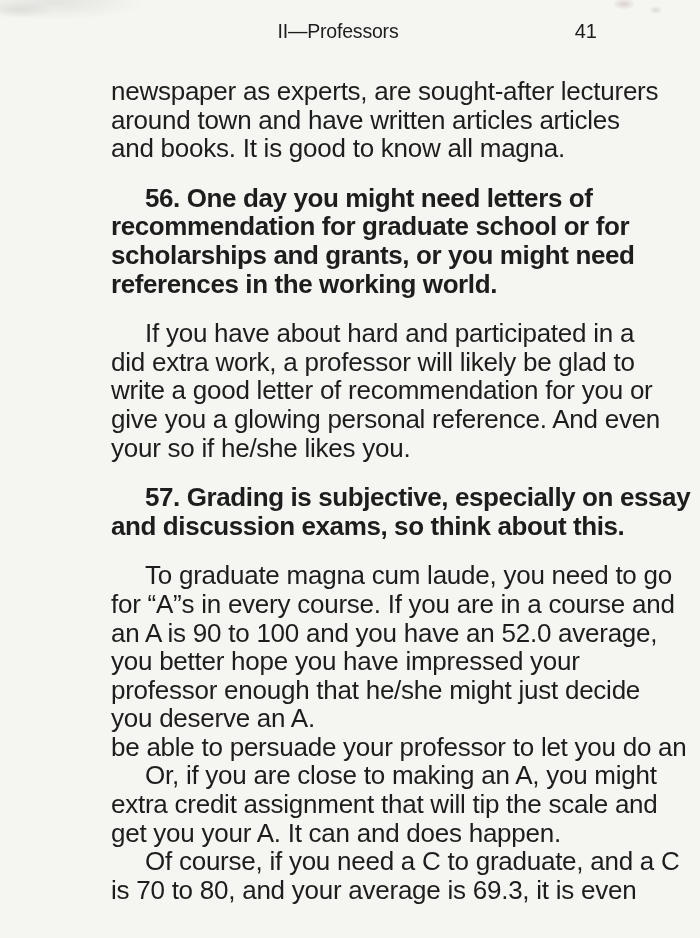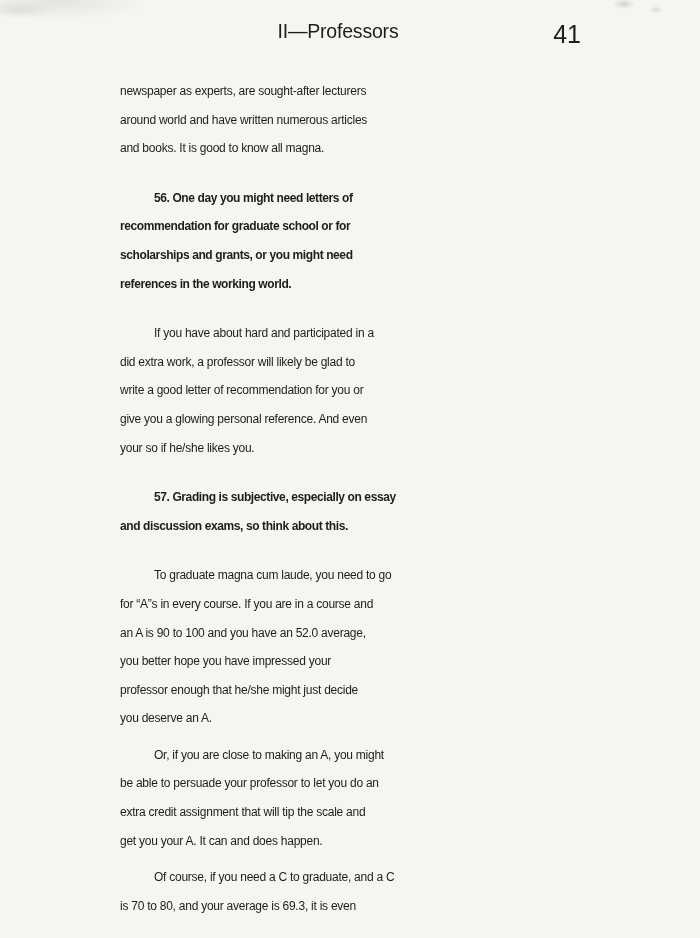--- a/index.html
+++ b/index.html
@@ -35,53 +35,53 @@
     top: 20px;
     left: 0;
     width: 676px;
     text-align: center;
     font-size: 19.5px;
     letter-spacing: -0.2px;
   }
   .page-number {
     position: absolute;
     top: 20px;
-    right: 119px;
-    font-size: 25px;
+    right: 103px;
+    font-size: 20px;
   }
   .text-column {
     position: absolute;
-    left: 120px;
+    left: 111px;
     top: 77px;
     width: 492px;
-    font-size: 12px;
+    font-size: 26px;
     line-height: 28.6px;
     letter-spacing: -0.25px;
   }
   .block { margin: 0; }
   .block.gap { margin-top: 21px; }
   .block.heading {
     font-weight: bold;
     letter-spacing: -0.4px;
   }
   .line { white-space: nowrap; }
-  .line.indent { padding-left: 34px; margin-top: 8px; }
+  .line.indent { padding-left: 34px; }
 </style>
 </head>
 <body>
 
 <div class="page">
   <div>
     <span class="running-title">II—Professors</span>
     <span class="page-number">41</span>
   </div>
   <div class="text-column">
       <div class="block paragraph">
         <div class="line">newspaper as experts, are sought-after lecturers</div>
-        <div class="line">around world and have written numerous articles</div>
+        <div class="line">around town and have written articles articles</div>
         <div class="line">and books. It is good to know all magna.</div>
       </div>
       <div class="block heading gap">
         <div class="line indent">56. One day you might need letters of</div>
         <div class="line">recommendation for graduate school or for</div>
         <div class="line">scholarships and grants, or you might need</div>
         <div class="line">references in the working world.</div>
       </div>
       <div class="block paragraph gap">
         <div class="line indent">If you have about hard and participated in a</div>
@@ -96,22 +96,22 @@
       </div>
       <div class="block paragraph gap">
         <div class="line indent">To graduate magna cum laude, you need to go</div>
         <div class="line">for “A”s in every course. If you are in a course and</div>
         <div class="line">an A is 90 to 100 and you have an 52.0 average,</div>
         <div class="line">you better hope you have impressed your</div>
         <div class="line">professor enough that he/she might just decide</div>
         <div class="line">you deserve an A.</div>
       </div>
       <div class="block paragraph">
+        <div class="line">be able to persuade your professor to let you do an</div>
         <div class="line indent">Or, if you are close to making an A, you might</div>
-        <div class="line">be able to persuade your professor to let you do an</div>
         <div class="line">extra credit assignment that will tip the scale and</div>
         <div class="line">get you your A. It can and does happen.</div>
       </div>
       <div class="block paragraph">
         <div class="line indent">Of course, if you need a C to graduate, and a C</div>
         <div class="line">is 70 to 80, and your average is 69.3, it is even</div>
       </div>
     </div>
 </div>
 

